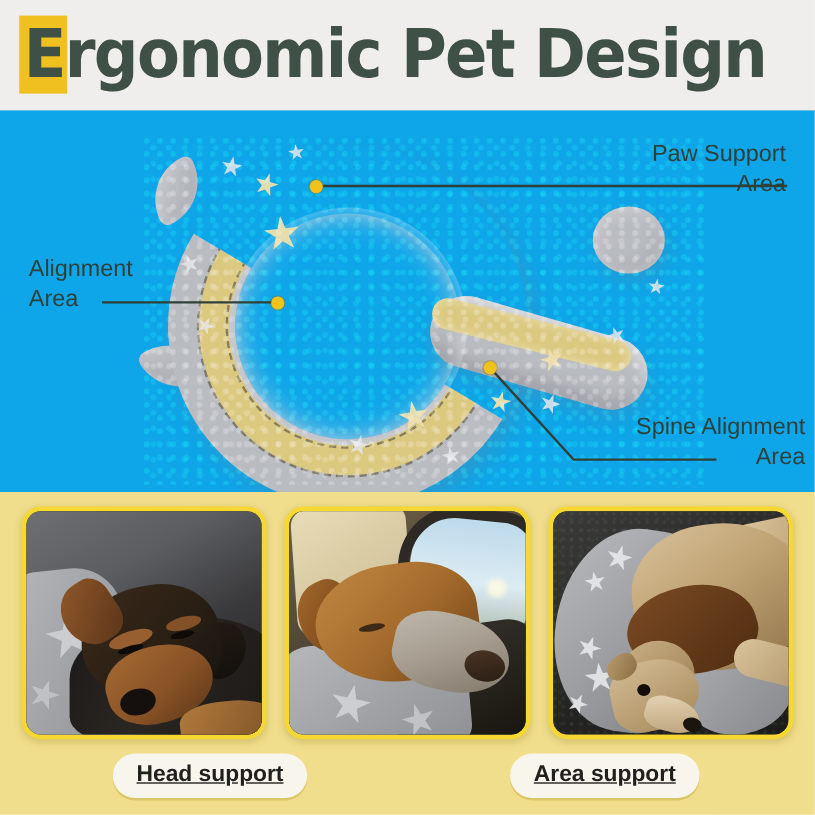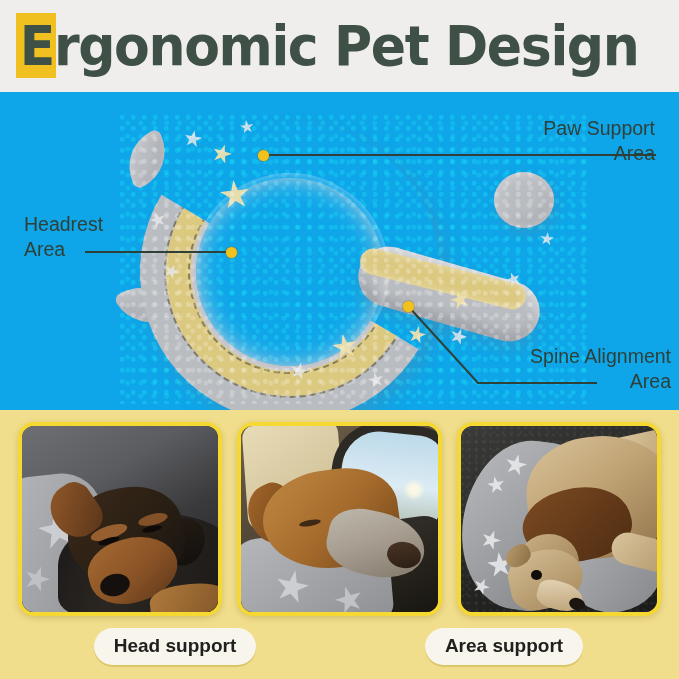--- a/index.html
+++ b/index.html
@@ -439,21 +439,21 @@
   }
   .p3-ear {
     position:absolute; left:44px; top:120px; width:26px; height:20px;
     background:linear-gradient(140deg,#b99b6d,#8a6f44);
     border-radius:60% 40% 50% 50%; transform:rotate(-28deg);
   }
 
   
   .captions {
     position:absolute; left:18px; top:216px; width:643px; height:40px;
-    display:flex; gap:15px;
+    display:flex; gap:15px;text-decoration:underline;
   }
   .cap-cell { flex:1 1 0; display:flex; justify-content:center; align-items:center; }
   .pill {
     background:#f8f5ec;
     color:#20201e;
     font-size:19px;
     font-weight:bold;
     padding:7px 20px 8px;
     border-radius:20px;
     box-shadow:0 2px 0 rgba(196,170,60,.45);
@@ -513,21 +513,21 @@
       <div class="dot" style="left:226px; top:155px;"></div>
       <div class="dot" style="left:403px; top:209px;"></div>
     </div>
 
     <div class="callout-label right" style="right:24px; top:24px;">
       <div>Paw Support</div>
       <div>Area</div>
     </div>
 
     <div class="callout-label left" style="left:24px; top:120px;">
-      <div>Headrest</div>
+      <div>Alignment</div>
       <div>Area</div>
     </div>
 
     <div class="callout-label right" style="right:8px; top:252px;">
       <div>Spine Alignment</div>
       <div>Area</div>
     </div>
   </div>
 
   <div class="bottom">

